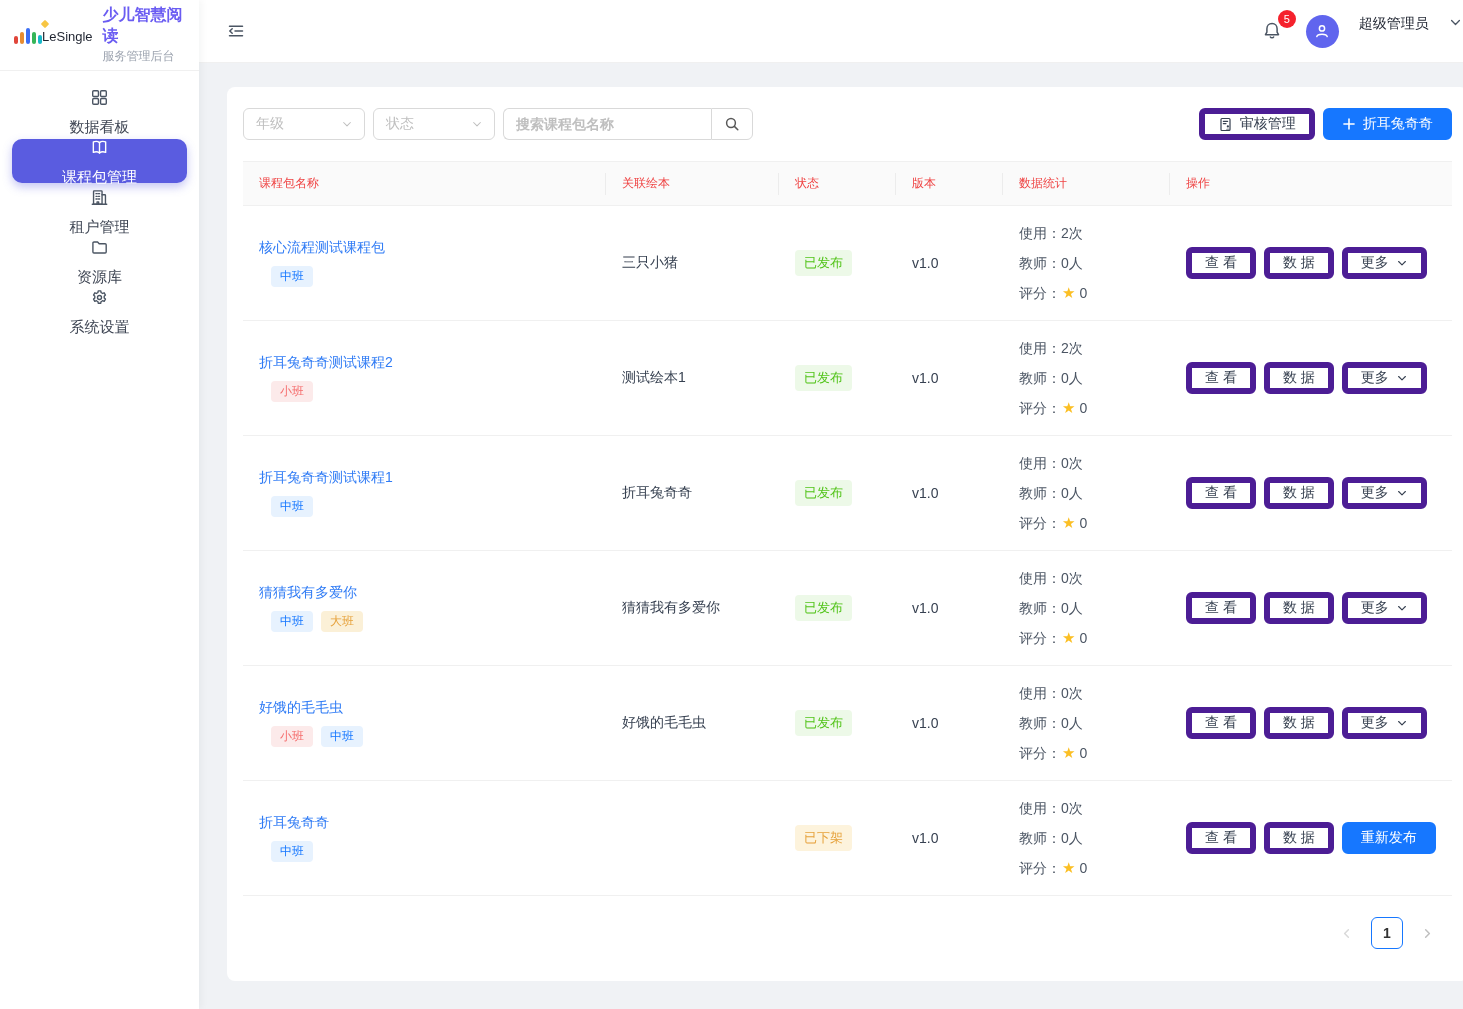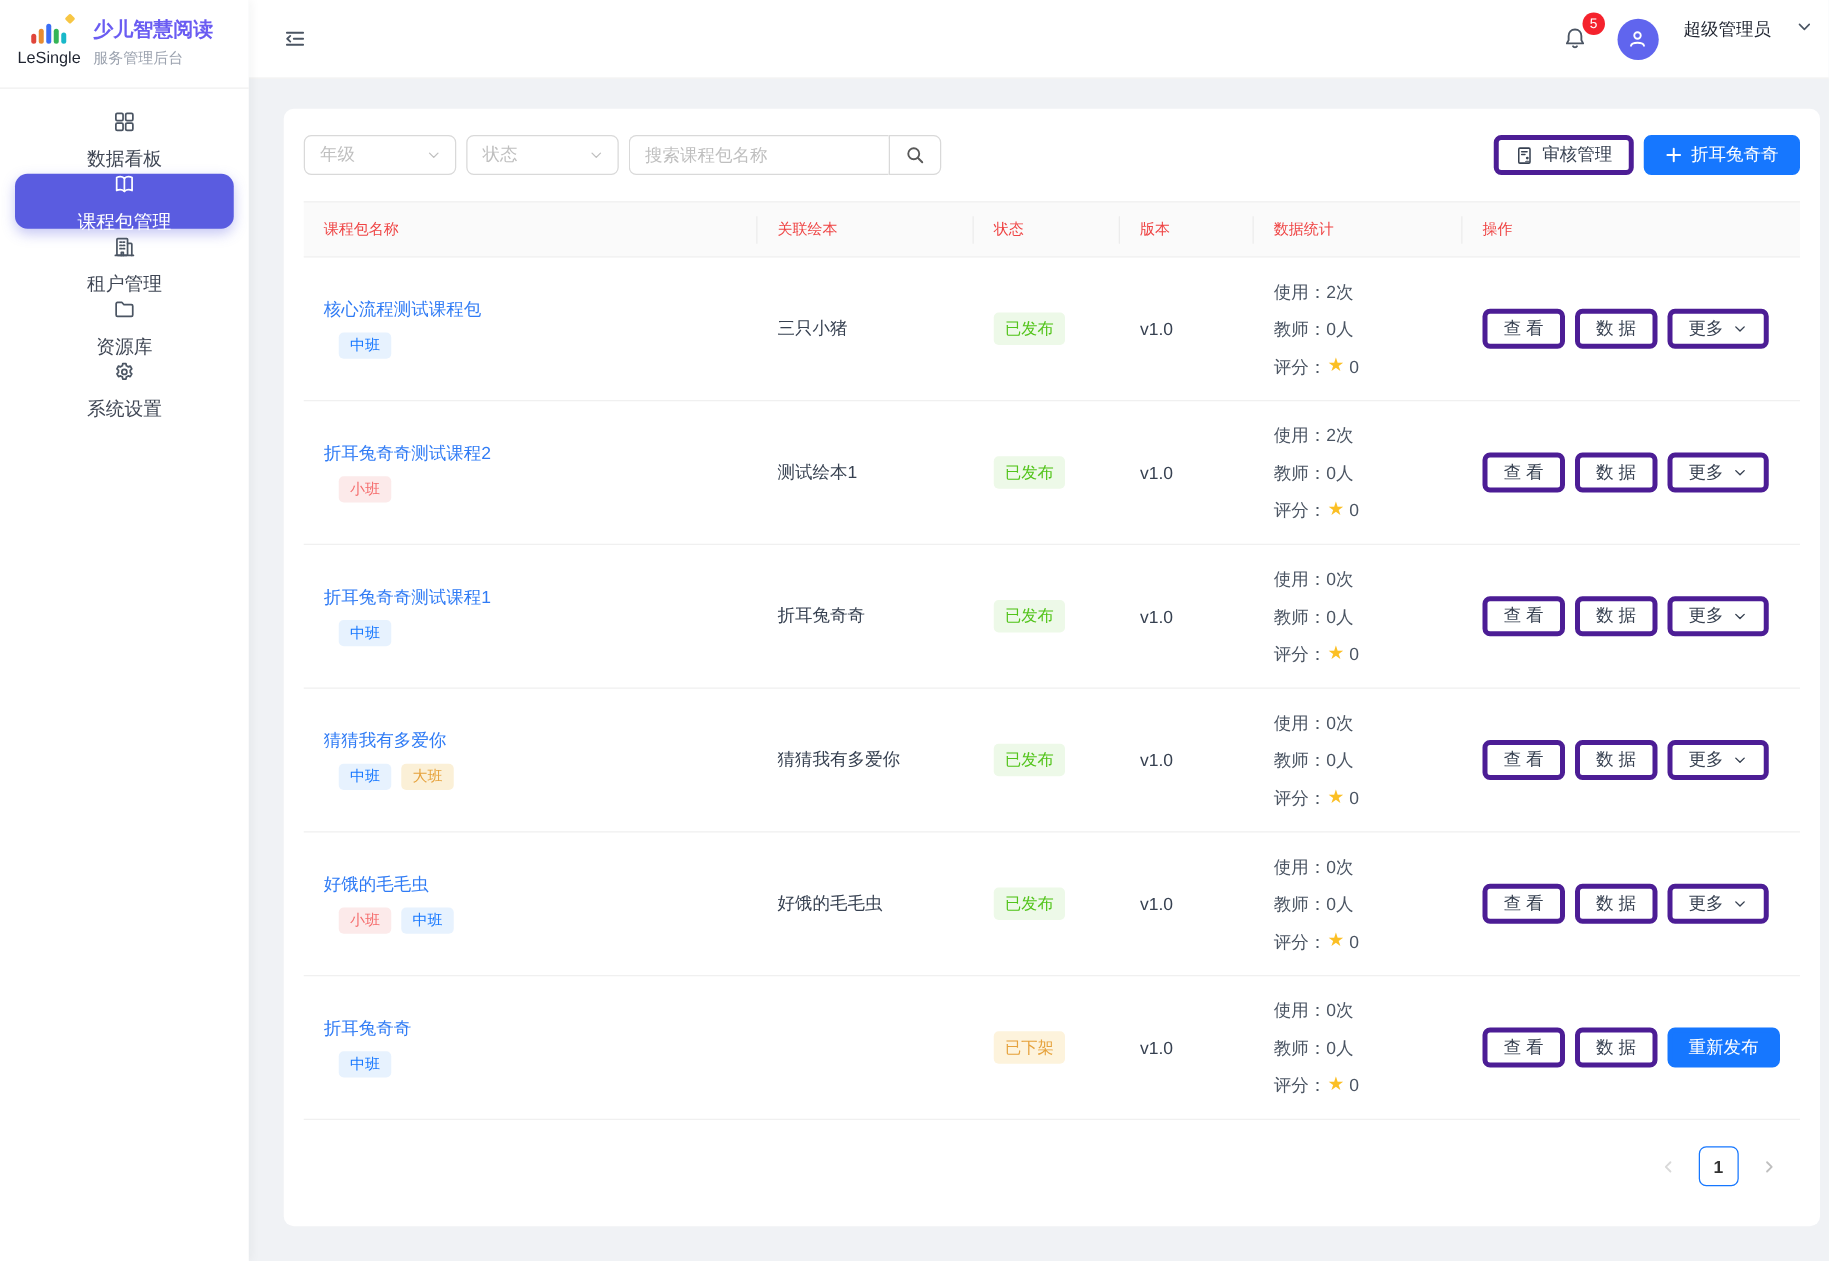--- a/index.html
+++ b/index.html
@@ -5,21 +5,21 @@
   * { margin:0; padding:0; box-sizing:border-box; }
   html,body { width:1463px; height:1009px; overflow:hidden;
     font-family:"Liberation Sans","DejaVu Sans",sans-serif; background:#f0f2f5; }
   .app { display:flex; width:100%; height:100%; }
 
   
   .sidebar { width:199px; height:100%; background:#fff; box-shadow:2px 0 8px rgba(29,35,41,.05);
     position:relative; z-index:5; flex:0 0 199px; }
   .logo-block { height:71px; display:flex; align-items:center; gap:10px; padding:0 14px;
     border-bottom:1px solid #f0f0f0; }
-  .logo-mark { display:flex; flex-direction:column; align-items:center; }
+  .logo-mark { display:flex; align-items:center; }
   .logo-bars { position:relative; display:flex; align-items:flex-end; gap:2px; height:18px; }
   .logo-bars i { display:block; width:4px; border-radius:2px; }
   .logo-bars i:nth-child(1){ height:8px;  background:#e0453a; }
   .logo-bars i:nth-child(2){ height:12px; background:#e88c30; }
   .logo-bars i:nth-child(3){ height:16px; background:#3b6ef5; }
   .logo-bars i:nth-child(4){ height:12px; background:#35b558; }
   .logo-bars i:nth-child(5){ height:9px;  background:#19b8c9; }
   .logo-leaf { position:absolute; right:-6px; top:-5px; width:6px; height:6px; background:#f7c644;
     transform:rotate(45deg); border-radius:1px; }
   .logo-word { font-size:13px; color:#1f2430; margin-top:3px; }
@@ -59,28 +59,28 @@
   .content { flex:1; padding:24px 14px 28px 28px; overflow:hidden; }
   .card { background:#fff; border-radius:8px; height:100%; padding:0 16px; position:relative; }
 
   .filter-bar { display:flex; align-items:center; gap:8px; padding:21px 0 21px 0; }
   .select { width:122px; height:32px; border:1px solid #d9d9d9; border-radius:6px; background:#fff;
     display:flex; align-items:center; justify-content:space-between; padding:0 11px 0 12px;
     font-size:14px; color:#bfbfbf; cursor:pointer; }
   .select svg { stroke:#bfbfbf; fill:none; stroke-width:1.4; stroke-linecap:round; stroke-linejoin:round; }
   .search-group { display:flex; width:250px; height:32px; }
   .search-group input { flex:1; min-width:0; border:1px solid #d9d9d9; border-right:none;
-    border-radius:6px 0 0 6px; padding:0 12px; font-size:14px; color:#1d4ed8; outline:none; }
+    border-radius:6px 0 0 6px; padding:0 12px; font-size:14px; color:#1d4ed8; outline:none;font-weight:bold; }
   .search-group input::placeholder { color:#bfbfbf; }
   .search-btn { width:42px; border:1px solid #d9d9d9; border-radius:0 6px 6px 0; background:#fff;
     cursor:pointer; display:flex; align-items:center; justify-content:center; }
   .search-btn svg { stroke:#595959; fill:none; stroke-width:1.5; stroke-linecap:round; }
   .filter-spacer { flex:1; }
   .btn { height:32px; padding:0 13px; border-radius:6px; font-size:14px; background:#fff;
-    border:4px solid #4c1d95; color:#374151; cursor:pointer; display:inline-flex; align-items:center;
+    border:6px solid #4c1d95; color:#374151; cursor:pointer; display:inline-flex; align-items:center;
     gap:7px; font-family:inherit; white-space:nowrap; }
   .btn svg.lead { stroke:currentColor; fill:none; stroke-width:1.3; stroke-linecap:round; stroke-linejoin:round; }
   .btn-primary { background:var(--primary-blue,#1677ff); border-color:var(--primary-blue,#1677ff); color:#fff; }
   .btn-primary svg.lead { stroke-width:1.8; }
   .btn .chev { stroke:currentColor; }
 
   
   .tgrid { display:grid; grid-template-columns:363px 173px 117px 107px 167px 1fr; align-items:center; }
   .thead { height:45px; background:#fafafa; border-top:1px solid #f0f0f0; border-bottom:1px solid #f0f0f0; }
   .th { font-size:12px; font-weight:normal; color:#ef4444; padding:0 16px; position:relative; }

